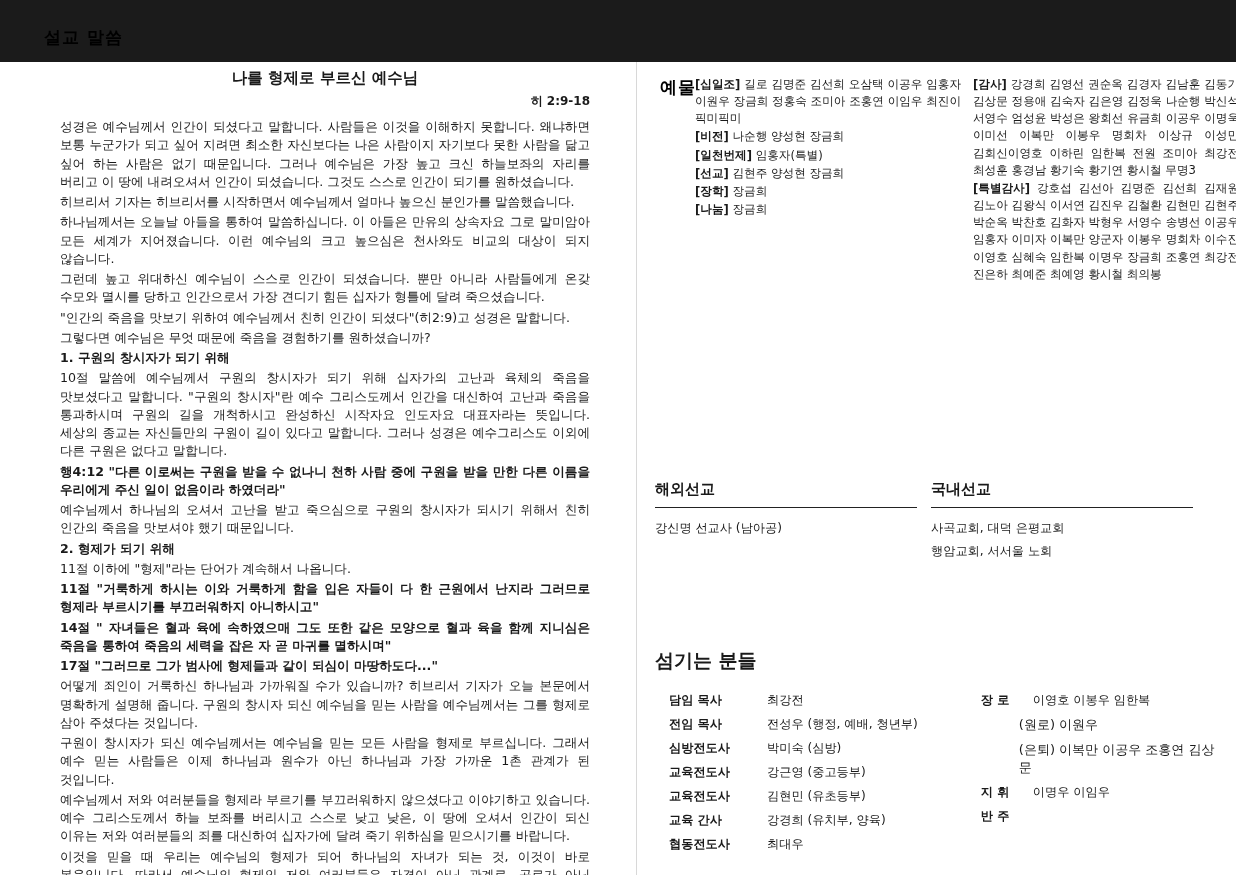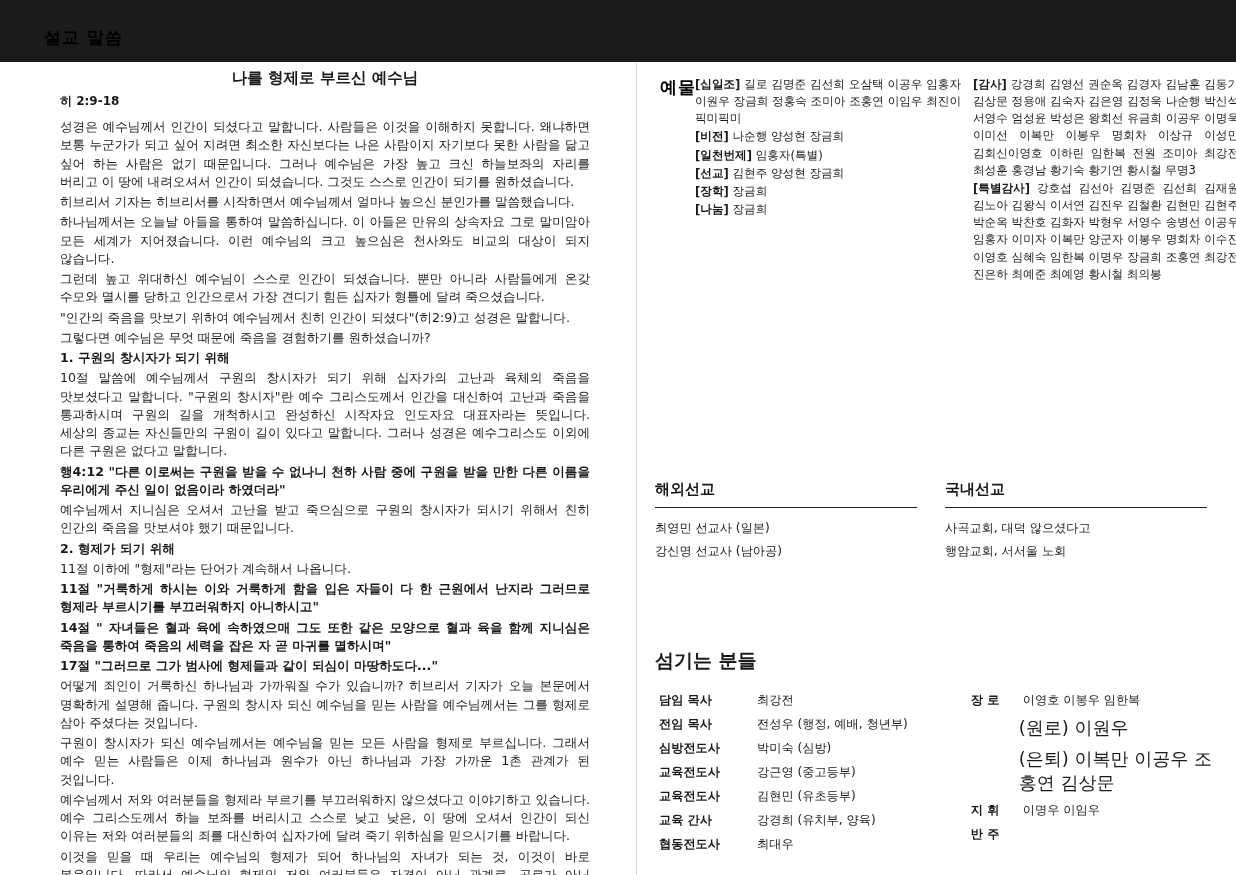--- a/index.html
+++ b/index.html
@@ -32,21 +32,21 @@
   }
 
   
   .sermon{
     position:absolute;left:60px;top:68px;width:530px;
   }
   .sermon-title{
     text-align:center;font-weight:bold;font-size:15.5px;margin:0 0 4px 0;
   }
   .sermon-ref{
-    font-weight:bold;font-size:12px;margin:0 0 8px 0;
+    text-align:right;font-weight:bold;font-size:12px;margin:0 0 8px 0;
   }
   .sermon p{
     margin:0 0 2px 0;
     font-size:12.6px;
     line-height:1.45;
     text-align:justify;
     word-break:keep-all;
   }
   .sermon p.b{font-weight:bold;}
   .sermon p.gap{}
@@ -60,47 +60,47 @@
   }
   .offer-col{width:266px;}
   .offer-col p{
     margin:0 0 1px 0;font-size:11.6px;line-height:1.48;
     text-align:justify;word-break:keep-all;
   }
   .offer-col p .tag{font-weight:bold;}
 
   .mission{
     position:absolute;left:655px;top:480px;width:560px;
-    display:flex;gap:28px;
+    display:flex;gap:14px;
   }
   .mission-col{width:262px;}
   .mission-h{
     font-weight:bold;font-size:15px;margin:0 0 8px 0;
   }
   .mission-rule{
     border-top:1px solid #222;margin:0 0 12px 0;
   }
   .mission-col p{margin:0 0 6px 0;font-size:12.2px;}
 
   .servants{
     position:absolute;left:655px;top:648px;width:560px;
   }
   .servants-h{font-weight:bold;font-size:19px;margin:0 0 18px 0;}
   .servants-body{display:flex;gap:18px;}
   .srv-col{}
   .srv-col.left-col{width:296px;}
   .srv-col.right-col{width:250px;}
-  .srv-row{display:flex;align-items:flex-end;margin:0 0 7px 4px;font-size:12.2px;}
+  .srv-row{display:flex;align-items:flex-end;margin:0 0 7px 14px;font-size:12.2px;}
   .srv-role{
     font-weight:bold;white-space:nowrap;margin-right:10px;
   }
   .left-col .srv-role{width:88px;display:inline-block;letter-spacing:0px;}
   .right-col .srv-role{width:42px;display:inline-block;}
   .srv-name{font-size:12.2px;}
-  .srv-sub{font-size:18px;margin:0 0 7px 0;padding-left:52px;}
+  .srv-sub{font-size:13px;margin:0 0 7px 0;padding-left:52px;}
 </style>
 </head>
 <body>
 
 <div class="page">
 
   <div class="topband"></div>
   <div class="band-title left">설교 말씀</div>
   <div class="band-title right">예물</div>
 
@@ -112,21 +112,21 @@
     <div id="sermon-body">
         <p class="">성경은 예수님께서 인간이 되셨다고 말합니다. 사람들은 이것을 이해하지 못합니다. 왜냐하면 보통 누군가가 되고 싶어 지려면 최소한 자신보다는 나은 사람이지 자기보다 못한 사람을 닮고 싶어 하는 사람은 없기 때문입니다. 그러나 예수님은 가장 높고 크신 하늘보좌의 자리를 버리고 이 땅에 내려오셔서 인간이 되셨습니다. 그것도 스스로 인간이 되기를 원하셨습니다.</p>
         <p class="">히브리서 기자는 히브리서를 시작하면서 예수님께서 얼마나 높으신 분인가를 말씀했습니다.</p>
         <p class="">하나님께서는 오늘날 아들을 통하여 말씀하십니다. 이 아들은 만유의 상속자요 그로 말미암아 모든 세계가 지어졌습니다. 이런 예수님의 크고 높으심은 천사와도 비교의 대상이 되지 않습니다.</p>
         <p class="">그런데 높고 위대하신 예수님이 스스로 인간이 되셨습니다. 뿐만 아니라 사람들에게 온갖 수모와 멸시를 당하고 인간으로서 가장 견디기 힘든 십자가 형틀에 달려 죽으셨습니다.</p>
         <p class="">"인간의 죽음을 맛보기 위하여 예수님께서 친히 인간이 되셨다"(히2:9)고 성경은 말합니다.</p>
         <p class="">그렇다면 예수님은 무엇 때문에 죽음을 경험하기를 원하셨습니까?</p>
         <p class="b gap">1. 구원의 창시자가 되기 위해</p>
         <p class="">10절 말씀에 예수님께서 구원의 창시자가 되기 위해 십자가의 고난과 육체의 죽음을 맛보셨다고 말합니다. "구원의 창시자"란 예수 그리스도께서 인간을 대신하여 고난과 죽음을 통과하시며 구원의 길을 개척하시고 완성하신 시작자요 인도자요 대표자라는 뜻입니다. 세상의 종교는 자신들만의 구원이 길이 있다고 말합니다. 그러나 성경은 예수그리스도 이외에 다른 구원은 없다고 말합니다.</p>
         <p class="b ">행4:12 "다른 이로써는 구원을 받을 수 없나니 천하 사람 중에 구원을 받을 만한 다른 이름을 우리에게 주신 일이 없음이라 하였더라"</p>
-        <p class="">예수님께서 지니심은 오셔서 고난을 받고 죽으심으로 구원의 창시자가 되시기 위해서 친히 인간의 죽음을 맛보셔야 했기 때문입니다.</p>
+        <p class="">예수님께서 하나님의 오셔서 고난을 받고 죽으심으로 구원의 창시자가 되시기 위해서 친히 인간의 죽음을 맛보셔야 했기 때문입니다.</p>
         <p class="b gap">2. 형제가 되기 위해</p>
         <p class="">11절 이하에 "형제"라는 단어가 계속해서 나옵니다.</p>
         <p class="b ">11절 "거룩하게 하시는 이와 거룩하게 함을 입은 자들이 다 한 근원에서 난지라 그러므로 형제라 부르시기를 부끄러워하지 아니하시고"</p>
         <p class="b ">14절 " 자녀들은 혈과 육에 속하였으매 그도 또한 같은 모양으로 혈과 육을 함께 지니심은 죽음을 통하여 죽음의 세력을 잡은 자 곧 마귀를 멸하시며"</p>
         <p class="b ">17절 "그러므로 그가 범사에 형제들과 같이 되심이 마땅하도다..."</p>
         <p class="">어떻게 죄인이 거룩하신 하나님과 가까워질 수가 있습니까? 히브리서 기자가 오늘 본문에서 명확하게 설명해 줍니다. 구원의 창시자 되신 예수님을 믿는 사람을 예수님께서는 그를 형제로 삼아 주셨다는 것입니다.</p>
         <p class="">구원이 창시자가 되신 예수님께서는 예수님을 믿는 모든 사람을 형제로 부르십니다. 그래서 예수 믿는 사람들은 이제 하나님과 원수가 아닌 하나님과 가장 가까운 1촌 관계가 된 것입니다.</p>
         <p class="">예수님께서 저와 여러분들을 형제라 부르기를 부끄러워하지 않으셨다고 이야기하고 있습니다. 예수 그리스도께서 하늘 보좌를 버리시고 스스로 낮고 낮은, 이 땅에 오셔서 인간이 되신 이유는 저와 여러분들의 죄를 대신하여 십자가에 달려 죽기 위하심을 믿으시기를 바랍니다.</p>
         <p class="">이것을 믿을 때 우리는 예수님의 형제가 되어 하나님의 자녀가 되는 것, 이것이 바로 복음입니다. 따라서 예수님의 형제인 저와 여러분들은 자격이 아닌 관계로, 공로가 아닌 은혜로, 정죄가 아닌 사랑으로 섬기며 살아야 겠습니다.</p>
       </div>
@@ -145,29 +145,28 @@
         <p><span class="tag">[감사]</span><span> 강경희 김영선 권순옥 김경자 김남훈 김동기 김상문 정용애 김숙자 김은영 김정욱 나순행 박신석 서영수 엄성윤 박성은 왕회선 유금희 이공우 이명욱 이미선 이복만 이봉우 명회차 이상규 이성민 김회신이영호 이하린 임한복 전원 조미아 최강전 최성훈 홍경남 황기숙 황기연 황시철 무명3</span></p>
         <p><span class="tag">[특별감사]</span><span> 강호섭 김선아 김명준 김선희 김재원 김노아 김왕식 이서연 김진우 김철환 김현민 김현주 박순옥 박찬호 김화자 박형우 서영수 송병선 이공우 임홍자 이미자 이복만 양군자 이봉우 명회차 이수진 이영호 심혜숙 임한복 이명우 장금희 조홍연 최강전 진은하 최예준 최예영 황시철 최의봉</span></p>
       </div>
   </div>
 
   <div class="mission">
     <div class="mission-col">
       <div class="mission-h">해외선교</div>
       <div class="mission-rule"></div>
       <div id="overseas-list">
-          <p>최영민 선교사 (일본)</p>
           <p>강신명 선교사 (남아공)</p>
         </div>
     </div>
     <div class="mission-col">
       <div class="mission-h">국내선교</div>
       <div class="mission-rule"></div>
       <div id="domestic-list">
-          <p>사곡교회, 대덕 않으셨다고</p>
+          <p>사곡교회, 대덕 은평교회</p>
           <p>행암교회, 서서울 노회</p>
         </div>
     </div>
   </div>
 
   <div class="servants">
     <div class="servants-h">섬기는 분들</div>
     <div class="servants-body">
       <div class="srv-col left-col" id="srv-left">
           <div class="srv-row">

